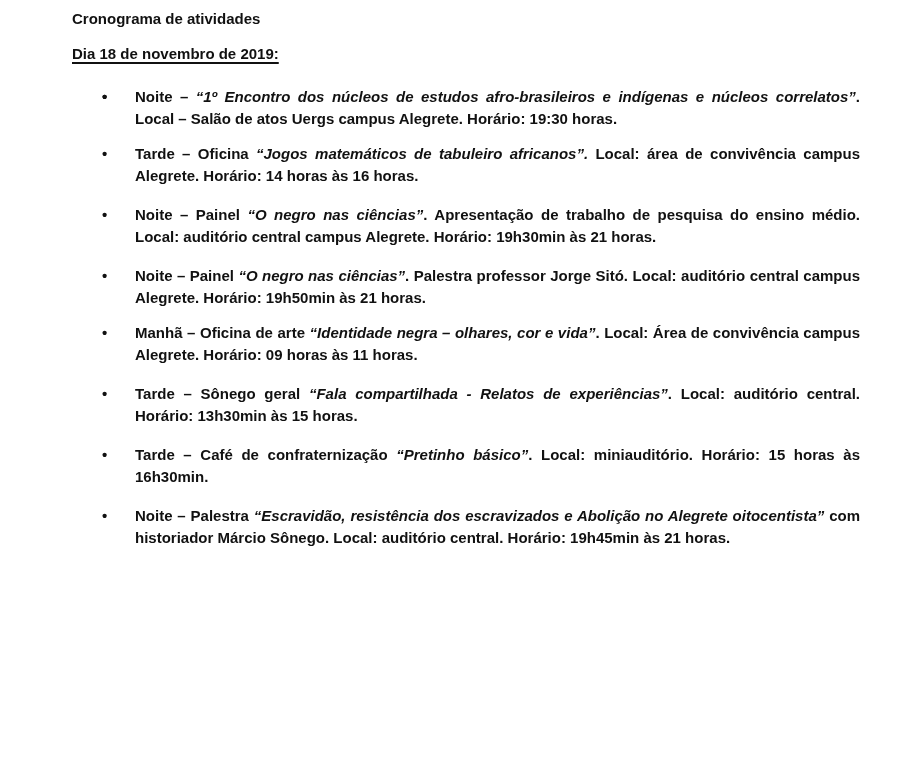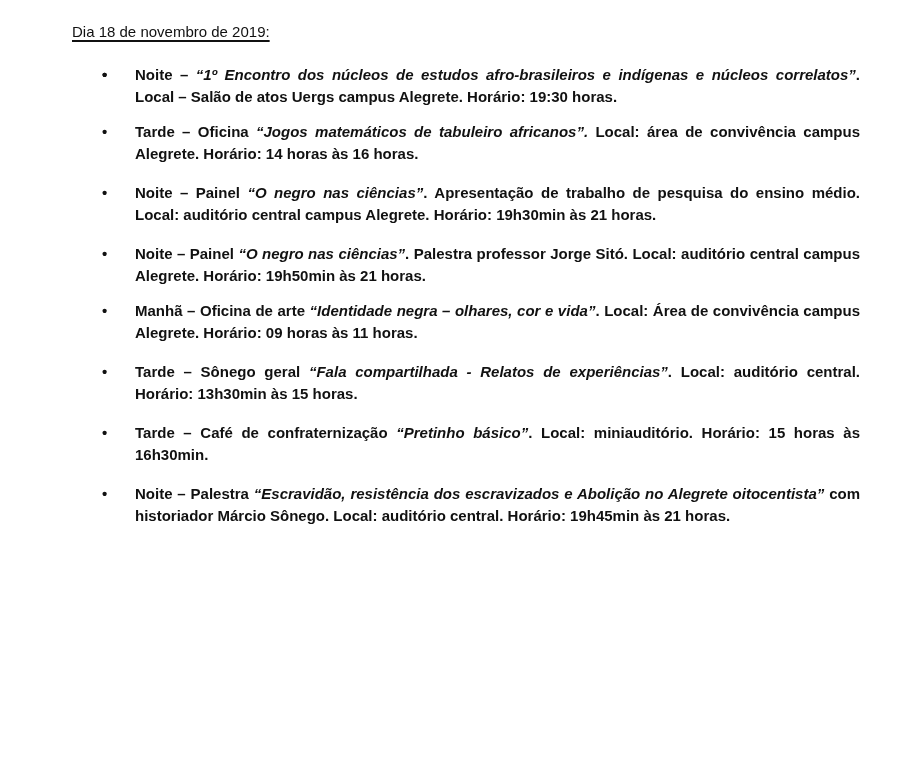--- a/index.html
+++ b/index.html
@@ -23,21 +23,21 @@
     line-height: 22px;
   }
   .title {
     margin: 0 0 13px 0;
     font-size: 15px;
     font-weight: bold;
   }
   .heading {
     margin: 13px 0 21px 0;
     font-size: 15px;
-    font-weight: normal;
+    font-weight: bold;
     text-decoration: underline;
     text-underline-offset: 3px;
     text-decoration-thickness: 1.5px;
   }
   ul.items {
     list-style: none;
     margin: 0;
     padding: 0;
   }
   li.item {
@@ -54,20 +54,21 @@
     top: 0;
     font-style: normal;
   }
   .seg { font-style: normal; }
   .seg.it { font-style: italic; }
 </style>
 </head>
 <body>
 
 <div class="doc">
+  <h1 class="title">Cronograma de atividades</h1>
   <div id="sections">
   <section class="section">
     <h2 class="heading">Dia 18 de novembro de 2019:</h2>
     <ul class="items">
   <li class="item"><span class="bullet">•</span></li>
 
   <li class="item"><span class="bullet">•</span><span class="item-text"><span class="seg">Noite – </span><span class="seg it">“1º Encontro dos núcleos de estudos afro-brasileiros e indígenas e núcleos correlatos”</span><span class="seg">. Local – Salão de atos Uergs campus Alegrete. Horário: 19:30 horas.</span></span></li>
 </ul>
   </section>
 

